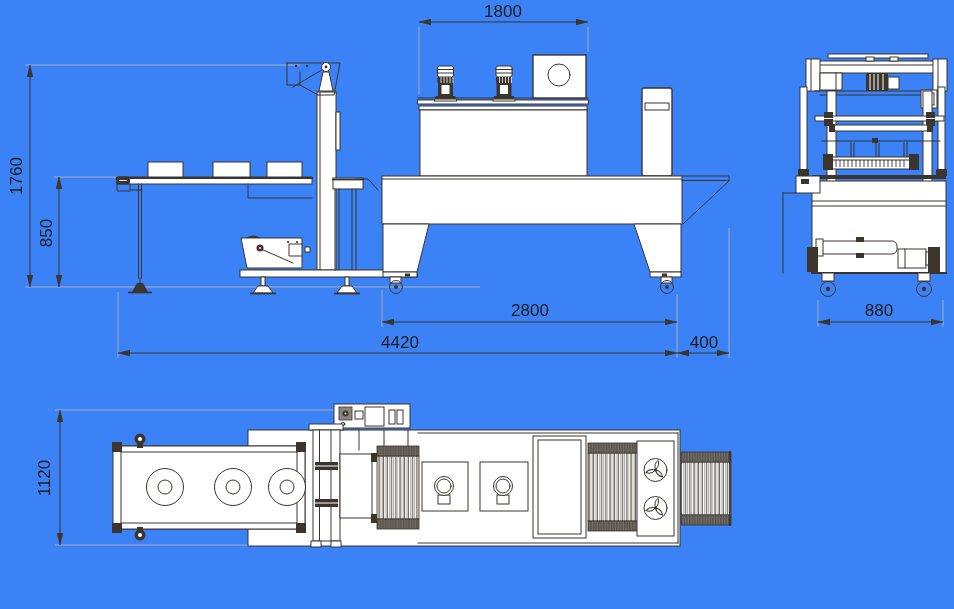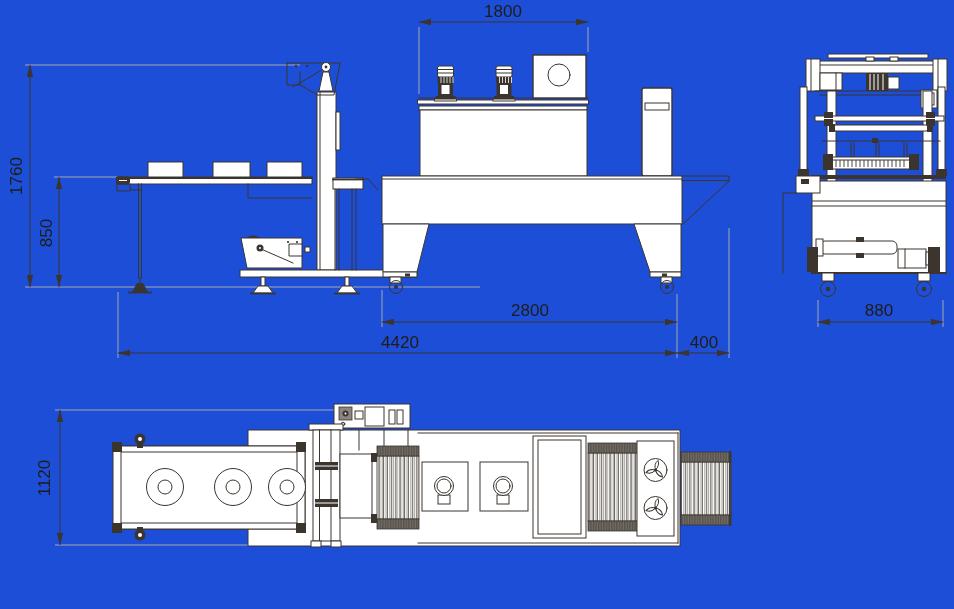--- a/index.html
+++ b/index.html
@@ -1,16 +1,16 @@
 <!DOCTYPE html>
 <html><head>
 <meta charset="utf-8">
 <style>
   html,body{margin:0;padding:0;background:#ffffff;}
-  .stage{width:954px;height:609px;position:relative;background:#1d4ed8;overflow:hidden;}
+  .stage{width:954px;height:609px;position:relative;background:#3b82f6;overflow:hidden;}
   .s  {stroke:#3b352e;fill:none;stroke-width:1;stroke-linecap:square;}
   .s2 {stroke:#3b352e;fill:none;stroke-width:1.8;stroke-linecap:square;}
   .sf {fill:#3b352e;stroke:none;}
   .w  {fill:#ffffff;stroke:#3b352e;stroke-width:1;}
   .w2 {fill:#ffffff;stroke:#3b352e;stroke-width:1.4;}
   .lt {stroke:#b5b1ab;stroke-width:0.9;fill:none;}
   .dim{stroke:#3b352e;stroke-width:1;fill:none;}
   .dimt{font:17px "Liberation Sans", sans-serif;fill:#201c17;}
 </style>
 </head>

